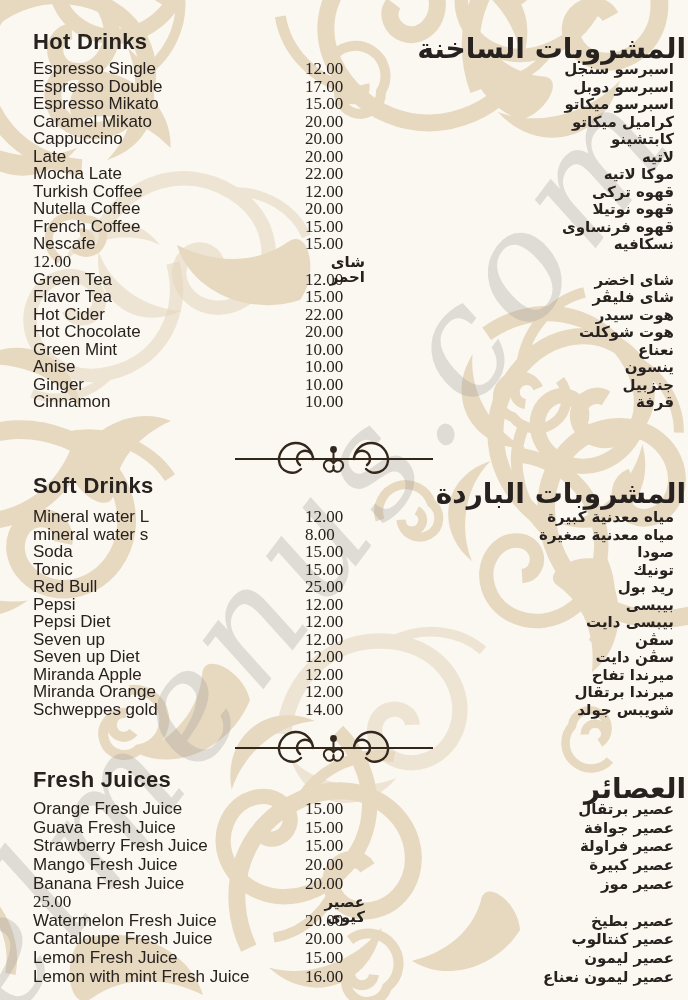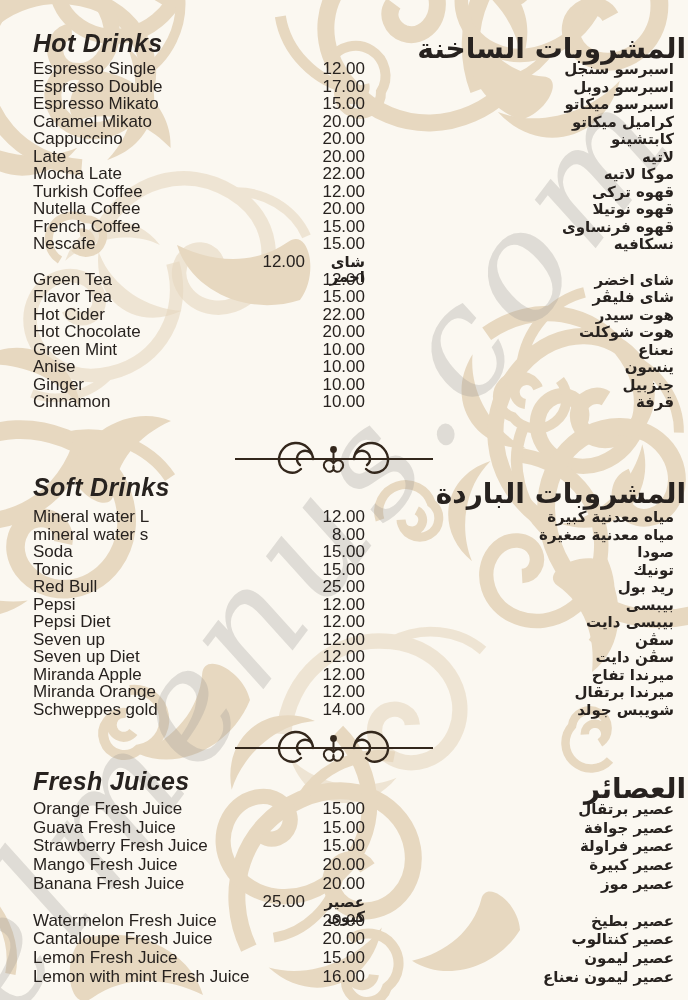--- a/index.html
+++ b/index.html
@@ -15,26 +15,26 @@
   .watermark {
     position:absolute; left:-30px; top:905px; white-space:nowrap;
     font-family:"DejaVu Serif", serif; font-style:italic;
     font-size:150px; letter-spacing:10px;
     color:var(--watermark,#9a9792); opacity:.28;
     transform:rotate(-53deg); transform-origin:0 50%;
     pointer-events:none;
   }
   .content { position:absolute; left:0; top:0; right:0; bottom:0; }
   .title { position:absolute; font-weight:bold; color:var(--text,#27221f); }
-  .t-en { left:33px; font-size:25px; letter-spacing:.3px;font-style:italic; }
+  .t-en { left:33px; font-size:22px; letter-spacing:.3px; }
   .t-ar { right:2px; font-size:28px; direction:rtl; font-family:"DejaVu Sans", sans-serif; }
   .rows { position:absolute; left:33px; right:14px; }
   .row { display:grid; grid-template-columns:272px 60px 1fr; align-items:baseline; }
   .name, .price { font-size:17px; line-height:17px; color:var(--text,#27221f); }
-  .price { text-align:right; }
+  .price { text-align:left;font-family:Liberation Serif, serif; }
   .ar {
     font-size:15px; line-height:15px; font-weight:bold; text-align:right; direction:rtl;
     font-family:"DejaVu Sans", sans-serif; color:var(--text,#27221f);margin-left:25px;
   }
   .s-hot-drinks   .t-en{top:29px}  .s-hot-drinks   .t-ar{top:32px}  .s-hot-drinks   .rows{top:60px}
   .s-soft-drinks  .t-en{top:473px} .s-soft-drinks  .t-ar{top:477px} .s-soft-drinks  .rows{top:508px}
   .s-fresh-juices .t-en{top:767px} .s-fresh-juices .t-ar{top:772px} .s-fresh-juices .rows{top:800px}
   .s-hot-drinks   .row{height:17.55px}
   .s-soft-drinks  .row{height:17.5px}
   .s-fresh-juices .row{height:18.65px}

